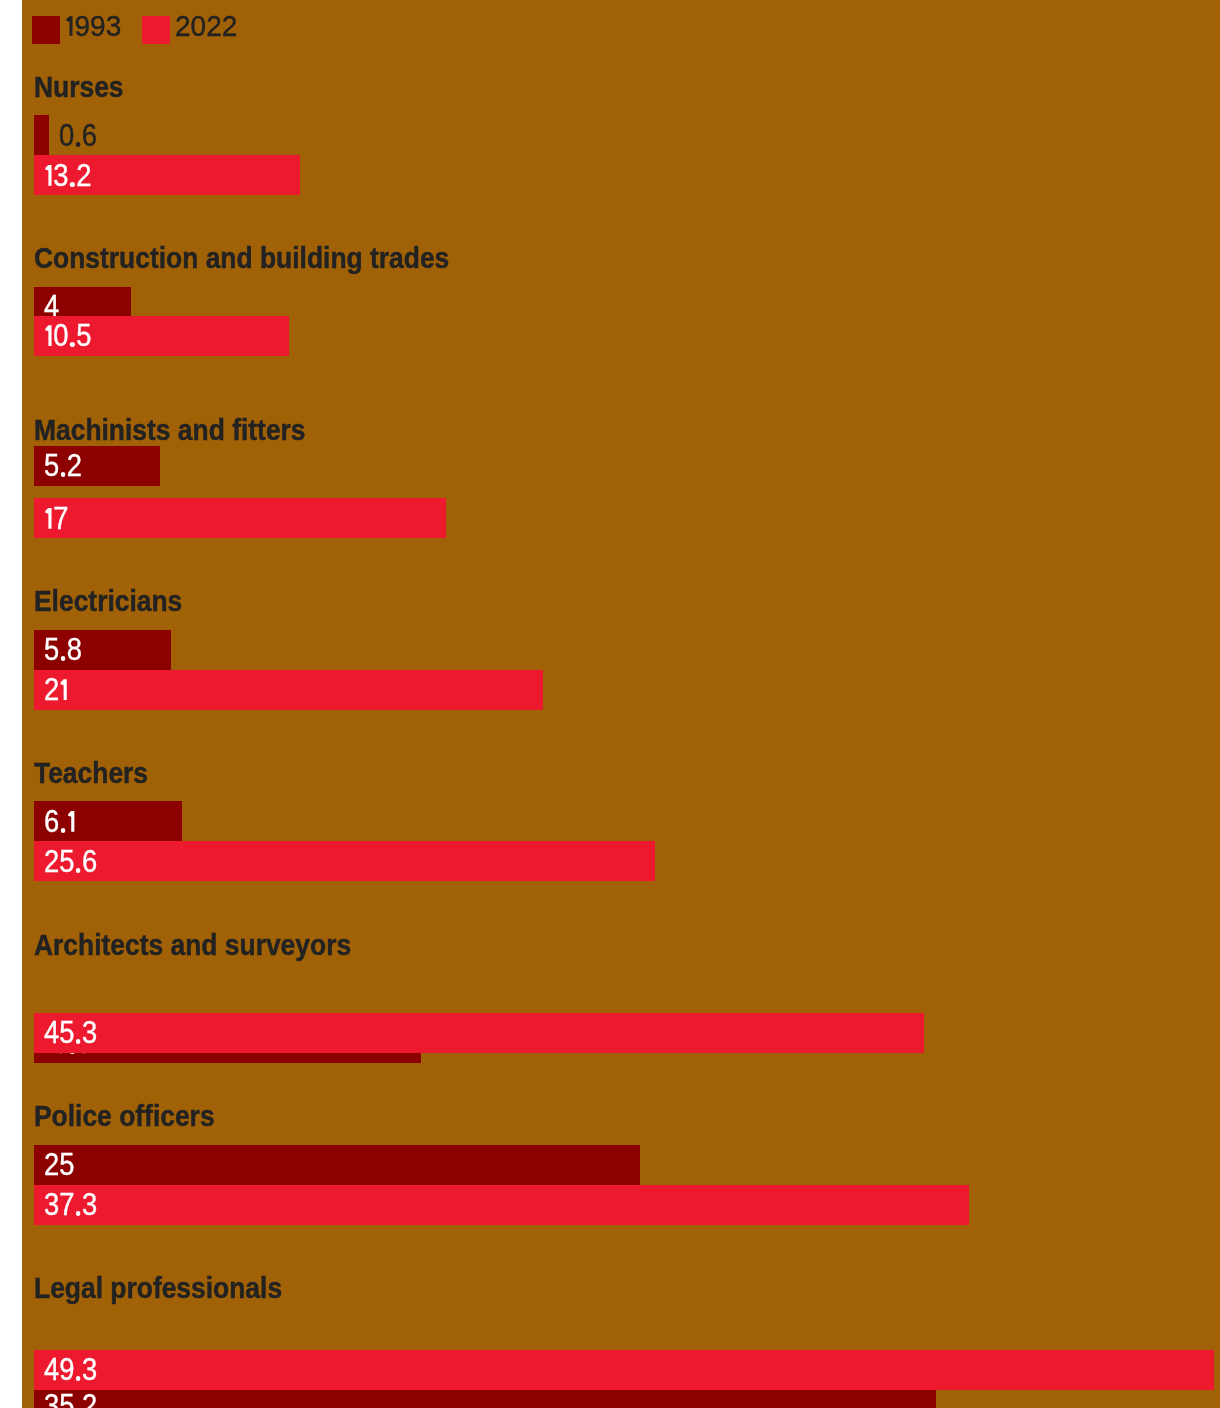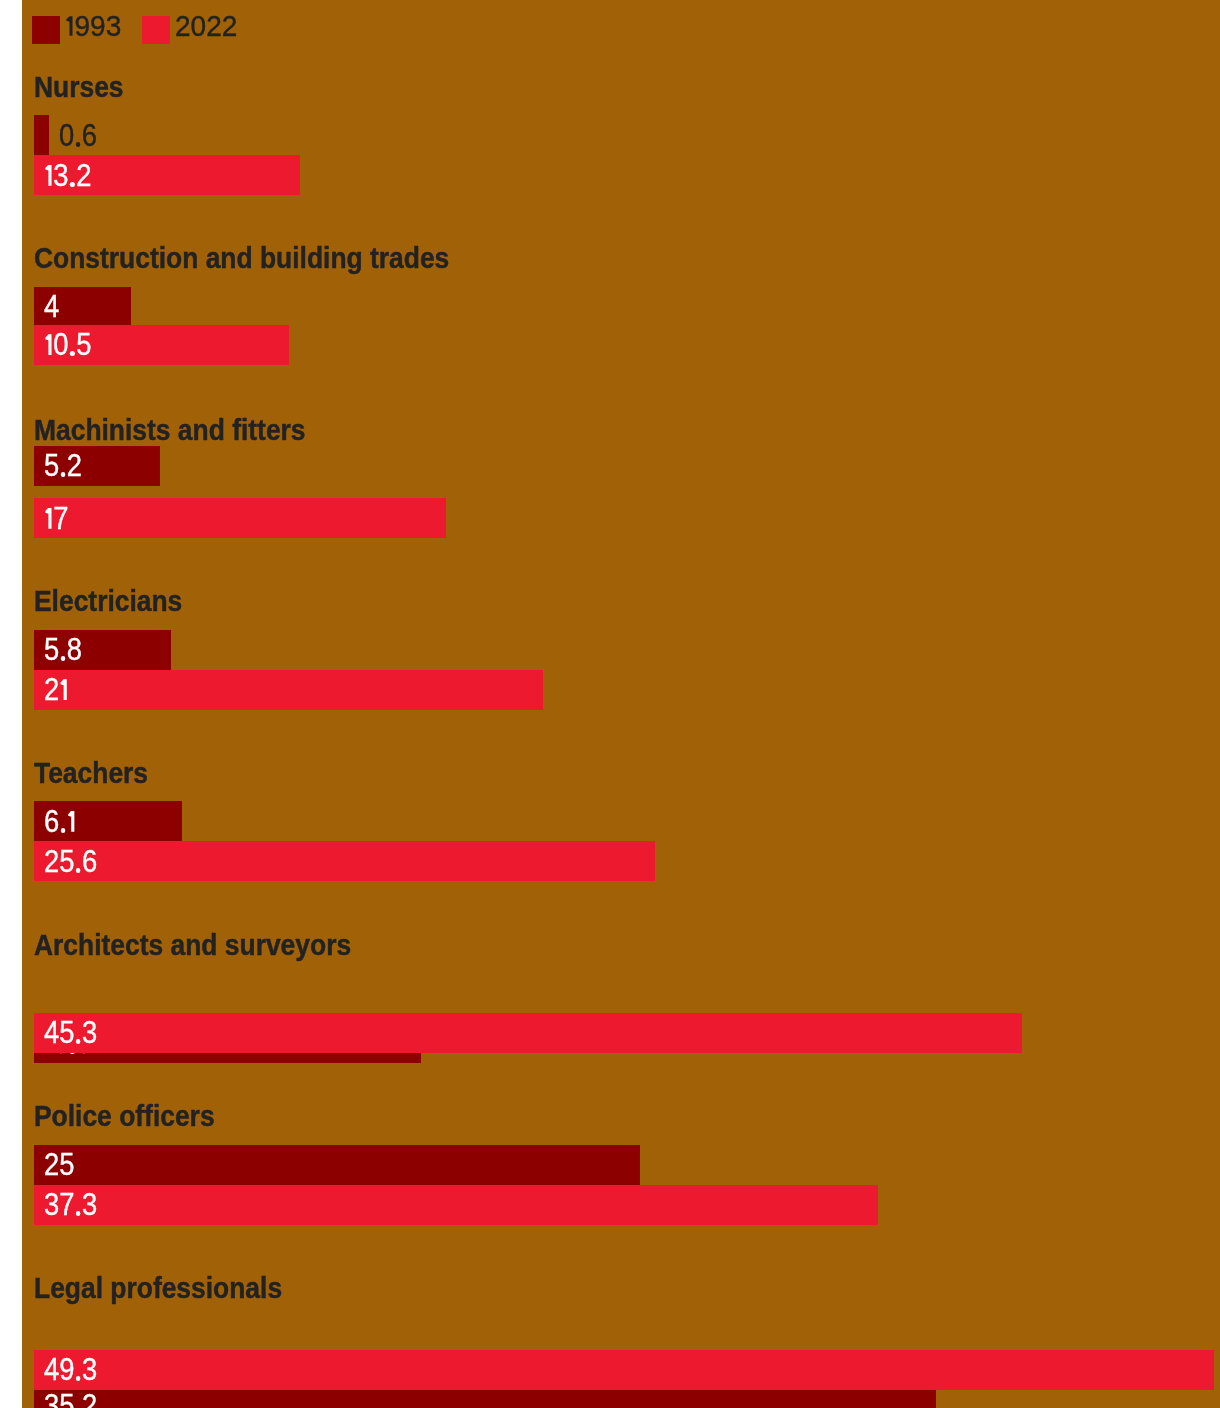--- a/index.html
+++ b/index.html
@@ -74,21 +74,21 @@
     </div>
     <div class="bar bar-2022" style="top:155.4px;width:266px">
       <span class="bar-value"><span class="one"><i></i></span>3<span class="dot"><i></i></span>2</span>
     </div>
   </div>
   <div class="group">
     <div class="group-title" style="top:244.42px">Construction and building trades</div>
     <div class="bar bar-1993" style="top:286.92px;width:97.04px">
       <span class="bar-value">4</span>
     </div>
-    <div class="bar bar-2022" style="top:325px;width:254.73px">
+    <div class="bar bar-2022" style="top:316px;width:254.73px">
       <span class="bar-value"><span class="one"><i></i></span>0<span class="dot"><i></i></span>5</span>
     </div>
   </div>
   <div class="group">
     <div class="group-title" style="top:415.94px">Machinists and fitters</div>
     <div class="bar bar-1993" style="top:446px;width:126.15px">
       <span class="bar-value">5<span class="dot"><i></i></span>2</span>
     </div>
     <div class="bar bar-2022" style="top:498.44px;width:412.41px">
       <span class="bar-value"><span class="one"><i></i></span>7</span>
@@ -110,30 +110,30 @@
     </div>
     <div class="bar bar-2022" style="top:841.48px;width:621.05px">
       <span class="bar-value">25<span class="dot"><i></i></span>6</span>
     </div>
   </div>
   <div class="group">
     <div class="group-title" style="top:930.5px">Architects and surveyors</div>
     <div class="bar bar-1993" style="top:1023px;width:387px">
       <span class="bar-value"><span class="one"><i></i></span>8<span class="dot"><i></i></span>6</span>
     </div>
-    <div class="bar bar-2022" style="top:1013.0px;width:988px">
+    <div class="bar bar-2022" style="top:1013.0px;width:890px">
       <span class="bar-value">45<span class="dot"><i></i></span>3</span>
     </div>
   </div>
   <div class="group">
     <div class="group-title" style="top:1102.02px">Police officers</div>
     <div class="bar bar-1993" style="top:1144.52px;width:606.49px">
       <span class="bar-value">25</span>
     </div>
-    <div class="bar bar-2022" style="top:1184.52px;width:844px">
+    <div class="bar bar-2022" style="top:1184.52px;width:935px">
       <span class="bar-value">37<span class="dot"><i></i></span>3</span>
     </div>
   </div>
   <div class="group">
     <div class="group-title" style="top:1273.54px">Legal professionals</div>
     <div class="bar bar-1993" style="top:1386px;width:902px">
       <span class="bar-value">35<span class="dot"><i></i></span>2</span>
     </div>
     <div class="bar bar-2022" style="top:1350px;width:1180px">
       <span class="bar-value">49<span class="dot"><i></i></span>3</span>

